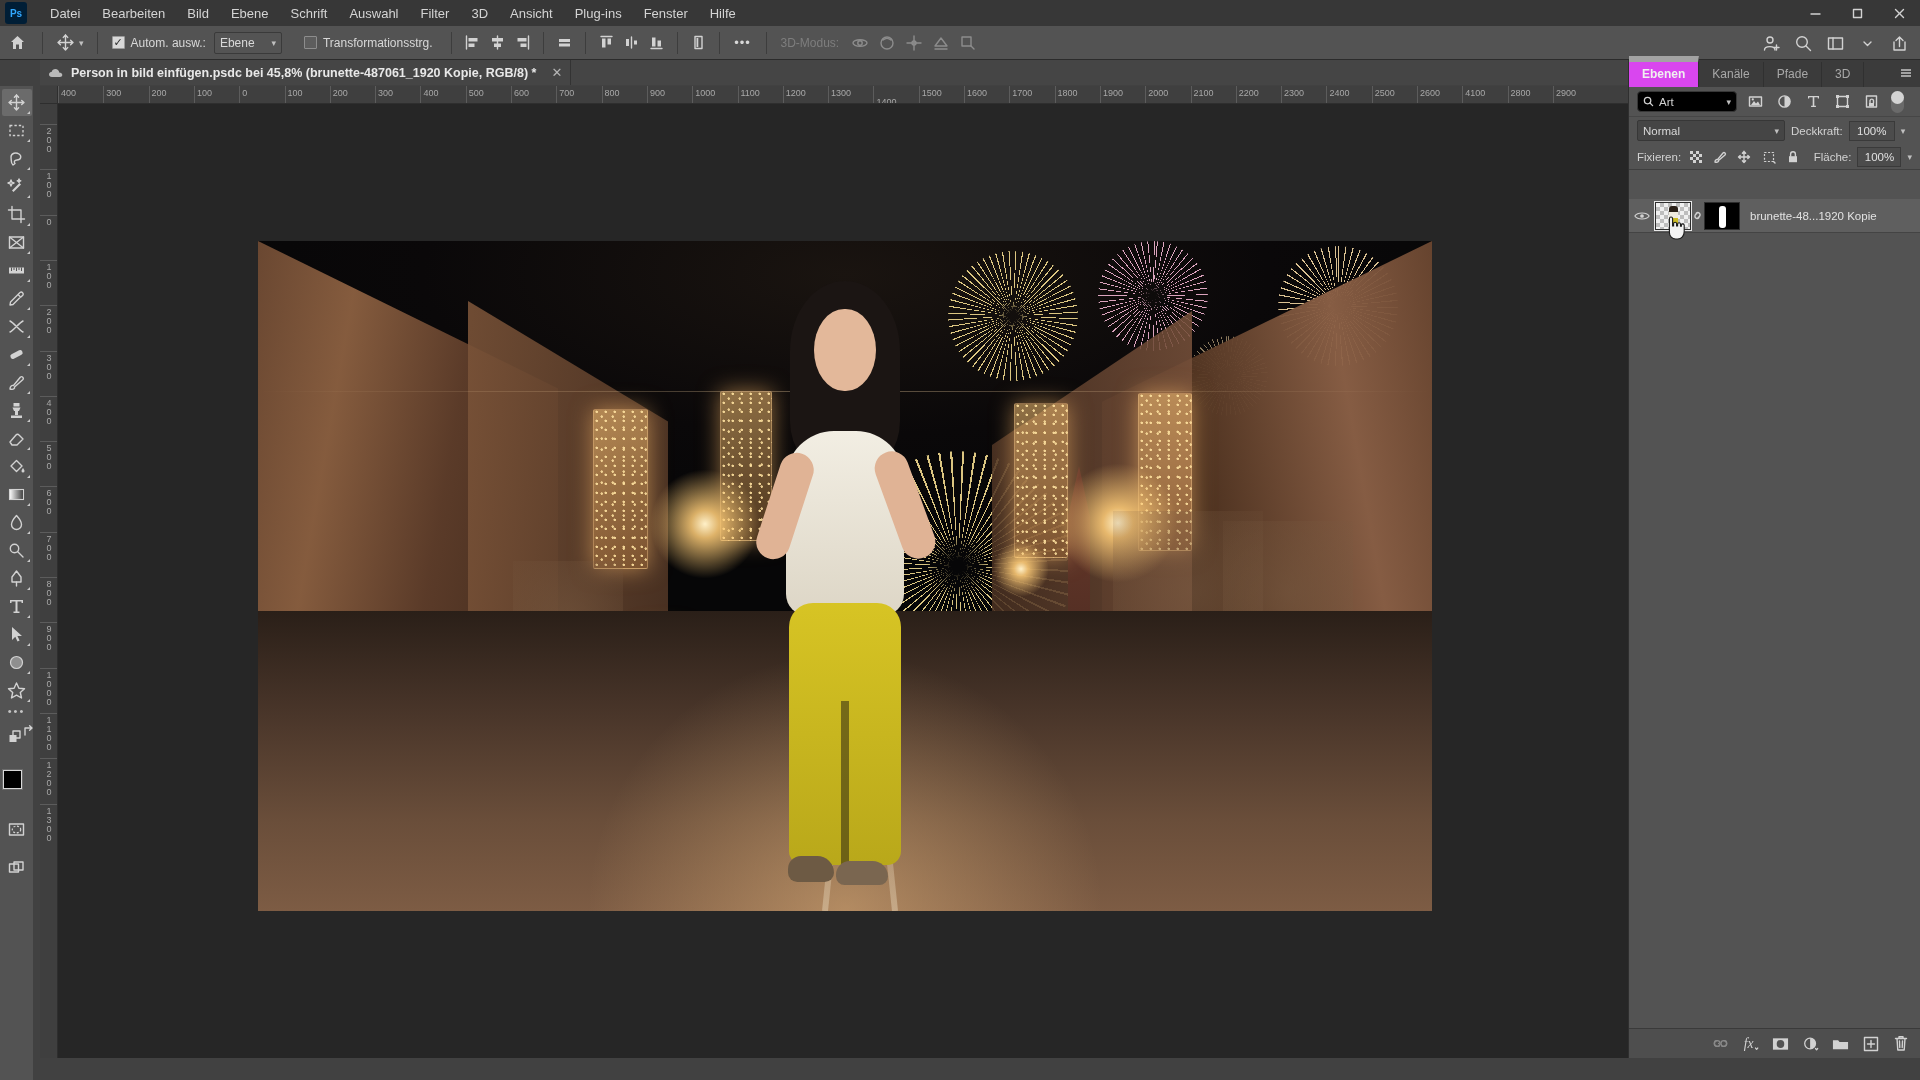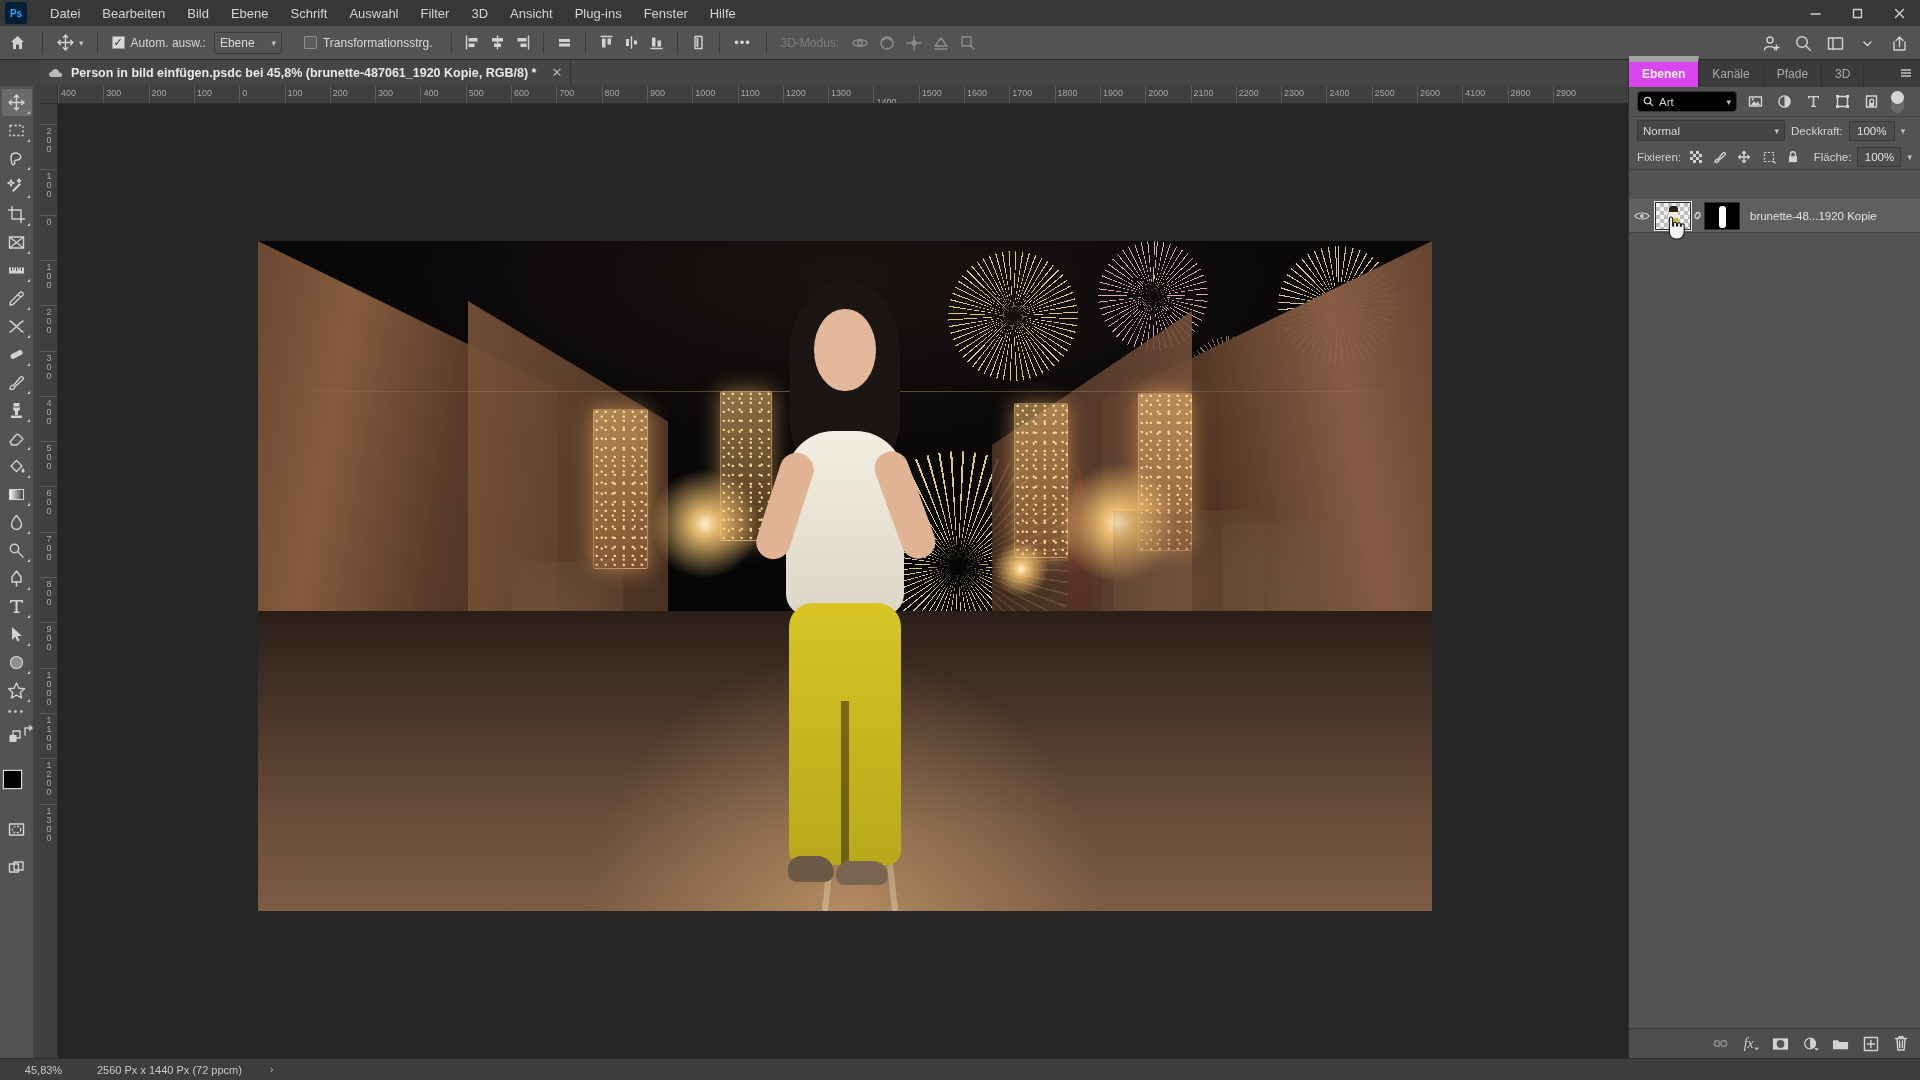--- a/index.html
+++ b/index.html
@@ -1194,19 +1194,14 @@
         <div class="pf-btn">
           <svg width="16" height="17" viewBox="0 0 16 17">
               <path class="i" d="M2.5 3.5 L13.5 3.5 M6 3.5 L6 1.8 L10 1.8 L10 3.5 M4 3.5 L4.8 15 L11.2 15 L12 3.5 M6.5 6 L6.8 12.5 M9.5 6 L9.2 12.5"></path>
             </svg>
         </div>
       </div>
 
     </div>
   </div>
 
-  <div class="statusbar">
-    <div class="zoomval">45,83%</div>
-    <div class="docsize">2560 Px x 1440 Px (72 ppcm)</div>
-    <div class="stat-arrow">›</div>
-  </div>
 
 </div>
 
 </body></html>

